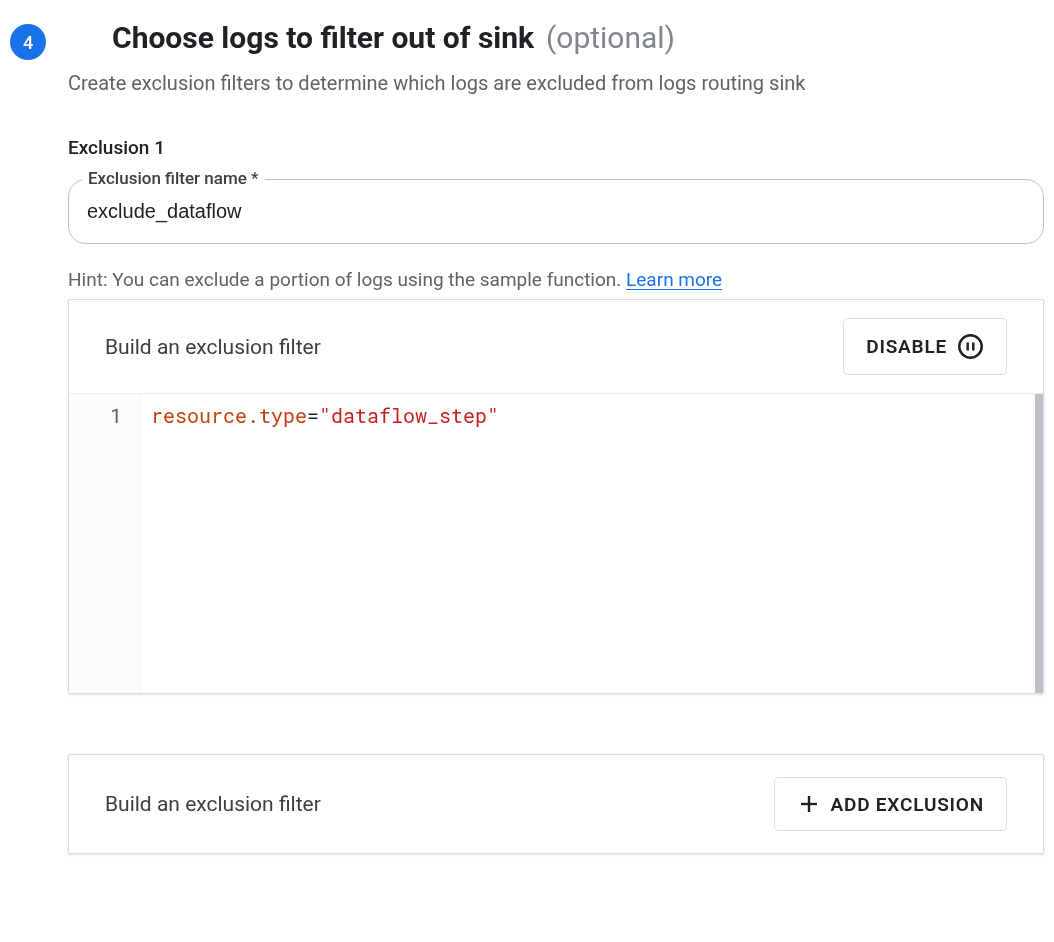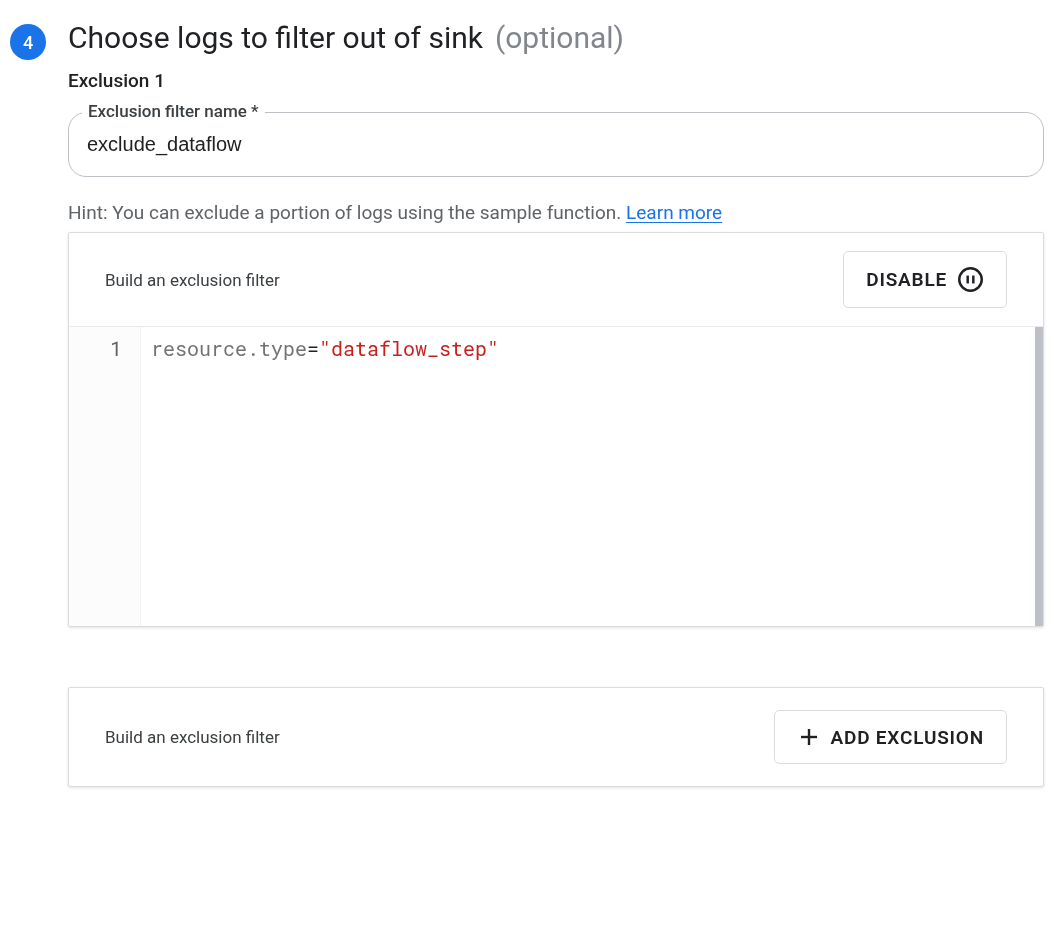--- a/index.html
+++ b/index.html
@@ -16,21 +16,21 @@
       border-radius: 50%;
       background: #1a73e8;
       color: #fff;
       display: flex; align-items: center; justify-content: center;
       font-size: 18px; font-weight: 500;
       flex-shrink: 0;
       margin-top: 4px;
     }
     .content { flex: 1; min-width: 0; }
     .title-row { margin-bottom: 14px; }
-    h1 { font-size: 30px; font-weight: 400; display: inline; }
+    h1 { font-size: 30px; font-weight: 700; display: inline; margin-left: 44px; }
     .optional { color: #80868b; font-size: 30px; font-weight: 400; margin-top: 44px; }
     .subtitle { font-size: 20px; color: #5f6368; margin-bottom: 38px; line-height: 1.45; }
     .exclusion-label { font-size: 19px; font-weight: 500; margin-bottom: 20px; }
     .field-wrapper { position: relative; margin-bottom: 24px; }
     .floating-label {
       position: absolute;
       top: -11px; left: 14px;
       padding: 0 6px;
       background: #fff;
       font-size: 17px; font-weight: 500;
@@ -52,21 +52,21 @@
       border-radius: 2px;
       box-shadow: 0 1px 3px rgba(60,64,67,.15);
       margin-bottom: 60px;
       overflow: hidden;
     }
     .panel-header {
       display: flex; align-items: center; justify-content: space-between;
       padding: 18px 36px;
       gap: 12px;
     }
-    .panel-title { font-size: 17px; color: #3c4043; }
+    .panel-title { font-size: 21px; color: #3c4043; }
     .panel-actions { display: flex; gap: 20px; }
     .btn {
       display: flex; align-items: center; gap: 10px;
       border: 1px solid #dadce0;
       background: #fff;
       border-radius: 5px;
       padding: 14px 22px;
       font-size: 19px; font-weight: 600; letter-spacing: 0.8px;
       color: #202124;
       cursor: pointer;
@@ -86,21 +86,21 @@
       padding: 8px 18px 8px 8px;
       color: #5f6368;
       background: #fcfcfc;
       border-right: 1px solid #f1f3f4;
     }
     .code {
       flex: 1; padding: 8px 10px;
       white-space: pre;
       border-right: 8px solid #bdc1c6;
     }
-    .tok-ident { color: #737373; }
+    .tok-ident { color: #c2410c; }
     .tok-string { color: #c5221f; }
     .tok-op { color: #202124; }
     .add-panel {
       border: 1px solid #dadce0;
       border-radius: 2px;
       box-shadow: 0 1px 3px rgba(60,64,67,.15);
       display: flex; align-items: center; justify-content: space-between;
       padding: 22px 36px;
       gap: 12px;
     }
@@ -114,20 +114,21 @@
   </div>
 
   <div class="content">
 
     <div class="title-row">
       <h1>Choose logs to filter out of sink</h1>
       <span>&nbsp;</span>
       <span class="optional">(optional)</span>
     </div>
 
+    <p class="subtitle">Create exclusion filters to determine which logs are excluded from logs routing sink</p>
 
     <div class="exclusion-label">Exclusion 1</div>
 
     <div class="field-wrapper">
       <span class="floating-label">Exclusion filter name *</span>
       <input class="text-input" type="text" value="exclude_dataflow" style="">
     </div>
 
     <p class="hint">
       <span>Hint: You can exclude a portion of logs using the sample function. </span><a href="#">Learn more</a>

